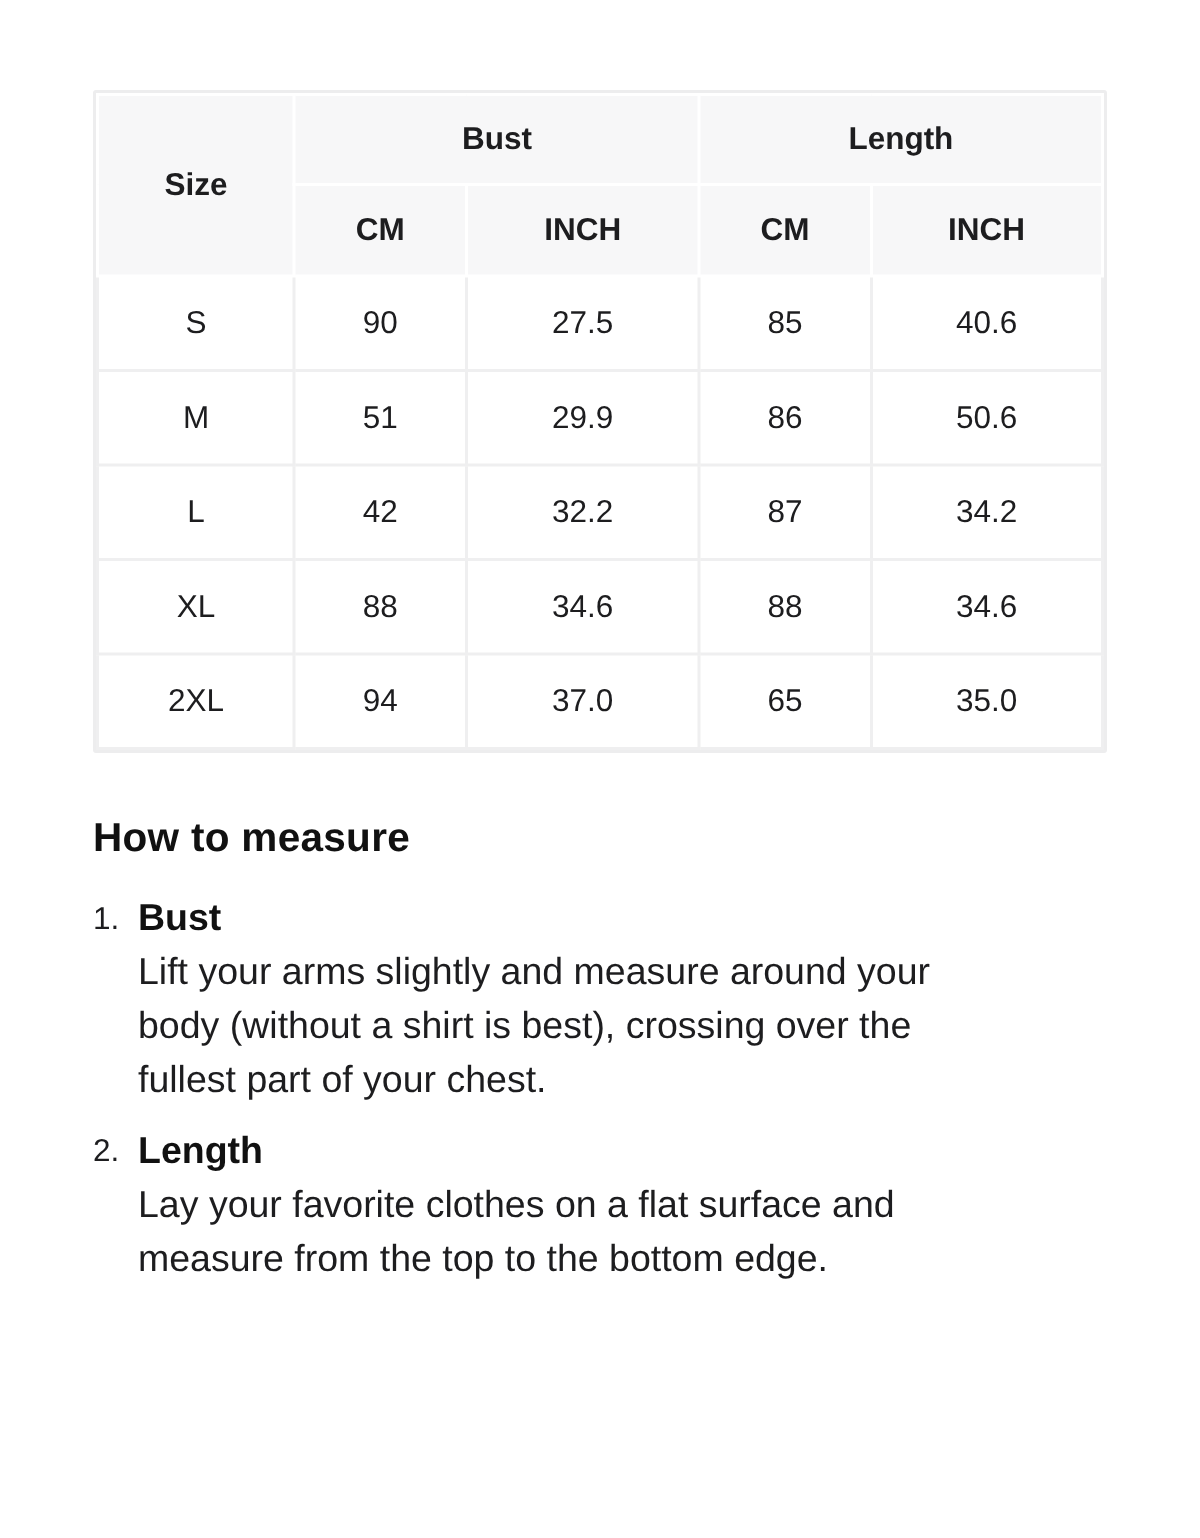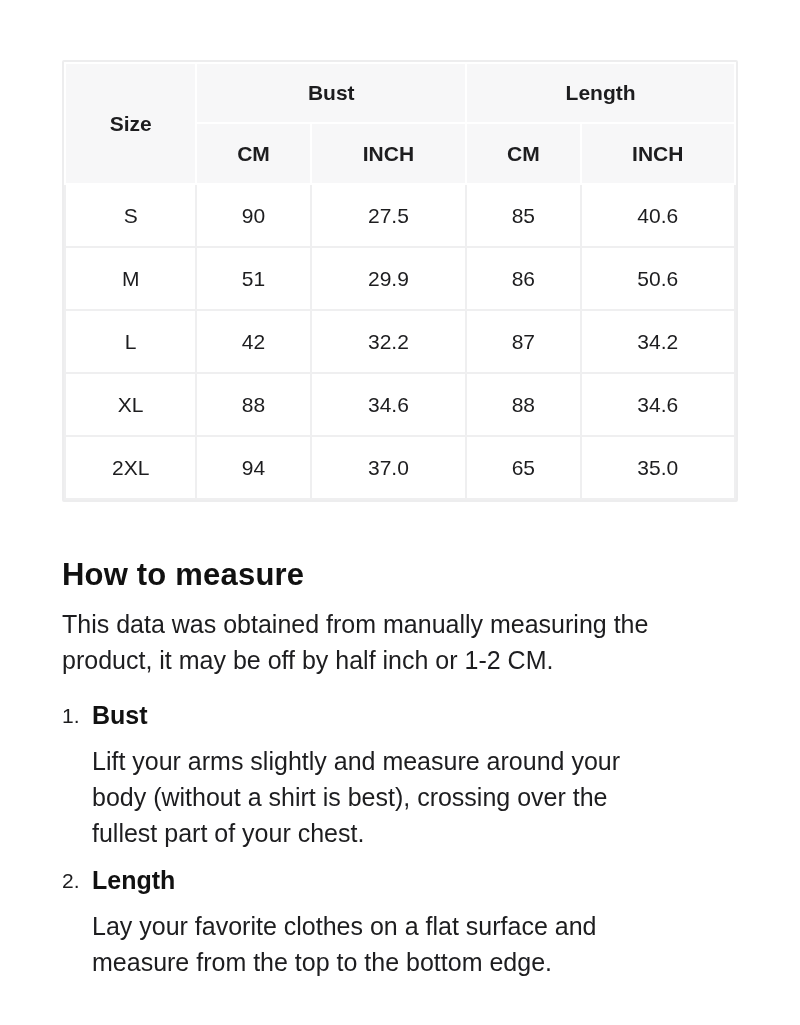--- a/index.html
+++ b/index.html
@@ -45,22 +45,22 @@
     font-weight: 400;
     text-align: center;
     vertical-align: middle;
   }
   thead tr.group-row    { height: 60px; }
   thead tr.unit-row     { height: 61px; }
   tbody tr.data-row     { height: 63px; }
 
   
   h2.htm-title {
-    margin-top: 56px;
-    font-size: 31px;
+    margin-top: 39px;
+    font-size: 27px;
     line-height: 34px;
     font-weight: 700;
     color: #111111;
     letter-spacing: 0.2px;
   }
   p.htm-intro {
     margin-top: 14px;
     font-size: 25px;
     line-height: 36px;
     white-space: pre-line;
@@ -81,21 +81,20 @@
     padding-top: 1px;
   }
   .item-title {
     font-size: 25px;
     line-height: 34px;
     font-weight: 700;
     color: #111111;
   }
   .item-desc {
     grid-column: 2;
-    margin-top: 10px;
     font-size: 25px;
     line-height: 36px;
     white-space: pre-line;
   }
 </style>
 </head>
 <body>
 
 <div class="page">
   <div class="content">
@@ -157,22 +156,20 @@
             <td>37.0</td>
             <td>65</td>
             <td>35.0</td>
           </tr>
         </tbody>
       </table>
     </div>
 
     <h2 class="htm-title">How to measure</h2>
 
-    <p class="htm-intro">This data was obtained from manually measuring the
-product, it may be off by half inch or 1-2 CM.</p>
 
     <ol class="htm-list">
       <li>
         <span class="item-number">1.</span>
         <span class="item-title">Bust</span>
         <span class="item-desc">Lift your arms slightly and measure around your
 body (without a shirt is best), crossing over the
 fullest part of your chest.</span>
       </li>
       <li>

